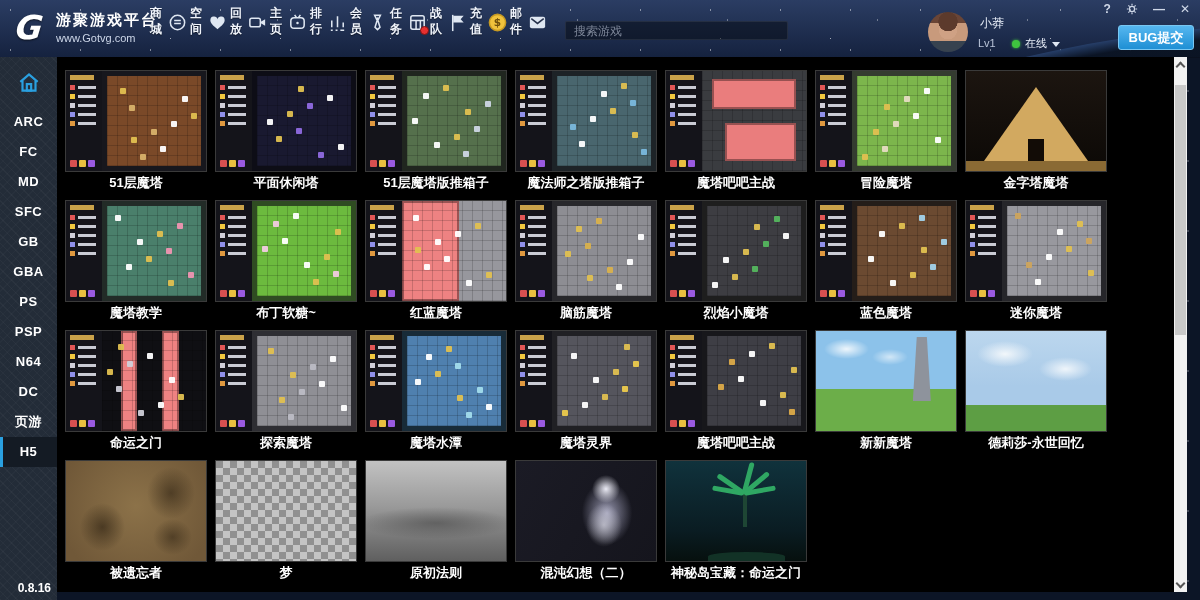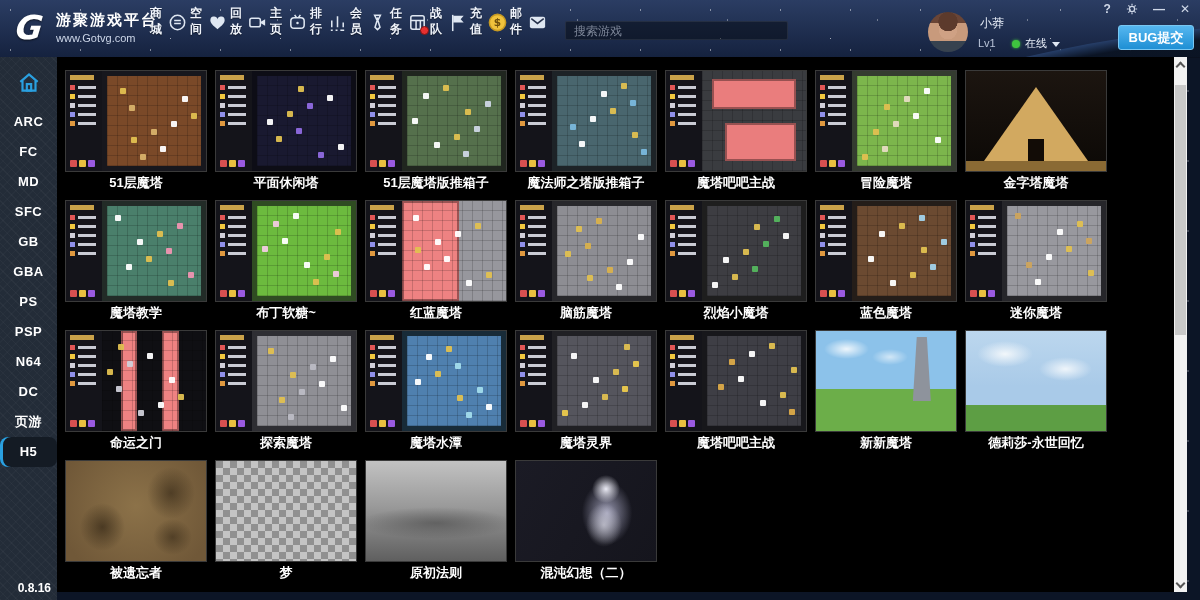--- a/index.html
+++ b/index.html
@@ -57,21 +57,21 @@
   .winctl svg{width:12px;height:12px;stroke:#cfd8e8;fill:none;stroke-width:1.4;display:block;}
   
   .sidebar{position:absolute;left:0;top:57px;width:57px;height:543px;
     background-color:#232c38;
     background-image:repeating-linear-gradient(45deg,rgba(255,255,255,.03) 0 1px,transparent 1px 6px),
                      repeating-linear-gradient(-45deg,rgba(255,255,255,.02) 0 1px,transparent 1px 6px);}
   .home-item{height:40px;margin-top:6px;display:flex;align-items:center;justify-content:center;cursor:pointer;}
   .home-item svg{width:26px;height:26px;stroke:#2aa0e0;fill:none;stroke-width:2;}
   .side-nav{margin-top:4px;}
   .side-item{height:30px;line-height:30px;text-align:center;color:#fff;font-size:13px;font-weight:bold;cursor:pointer;letter-spacing:.5px;}
-  .side-item.active{background:#141b24;box-shadow:inset 3px 0 0 #2aa0e0;border-radius:8px;}
+  .side-item.active{background:#141b24;box-shadow:inset 3px 0 0 #2aa0e0;}
   .version{position:absolute;right:6px;bottom:5px;color:#fff;font-size:12px;font-weight:bold;}
   
   .main{position:absolute;left:57px;top:57px;width:1117px;height:535px;background:#000;overflow:hidden;}
   .grid{margin:13px 0 0 8px;display:grid;grid-template-columns:repeat(7,142px);column-gap:8px;row-gap:9px;}
   .card{width:142px;cursor:pointer;}
   .thumb{position:relative;width:140px;height:100px;background:#000;overflow:hidden;border:1px solid #3a3a3a;}
   .caption{margin-top:3px;height:16px;line-height:16px;text-align:center;color:#fff;font-size:13px;font-weight:bold;white-space:nowrap;overflow:hidden;text-shadow:0 1px 2px #000;}
   .scene{position:absolute;inset:0;}
   .map{position:absolute;top:0;right:0;bottom:0;box-sizing:border-box;}
   .soft{position:absolute;border-radius:50%;}
@@ -1111,20 +1111,34 @@
       <div class="card">
         <div class="thumb">
           <div class="scene" style="background:linear-gradient(120deg,#1b1b25,#15151d)">
             <div class="soft" style="left:40%;top:8%;width:50%;height:88%;background:radial-gradient(closest-side,#9a9ab2,transparent 72%)"></div>
             <div class="soft" style="left:54%;top:14%;width:20%;height:28%;background:radial-gradient(closest-side,#eaeaf4,transparent)"></div>
             <div class="soft" style="left:50%;top:42%;width:26%;height:44%;background:radial-gradient(closest-side,rgba(234,234,244,.6),transparent)"></div>
           </div>
         </div>
         <div class="caption">混沌幻想（二）</div>
       </div>
+      <div class="card">
+        <div class="thumb">
+          <div class="scene" style="background:linear-gradient(#10323c,#0a1c22 70%,#06100e)">
+            <div style="position:absolute;left:55%;top:30%;width:4px;height:36%;background:#1e4634"></div>
+            <div style="position:absolute;left:56%;top:30%;width:32px;height:5px;background:#2fa763;border-radius:3px;transform-origin:0 50%;transform:rotate(-75deg)"></div>
+            <div style="position:absolute;left:56%;top:30%;width:32px;height:5px;background:#2fa763;border-radius:3px;transform-origin:0 50%;transform:rotate(-40deg)"></div>
+            <div style="position:absolute;left:56%;top:30%;width:32px;height:5px;background:#2fa763;border-radius:3px;transform-origin:0 50%;transform:rotate(-10deg)"></div>
+            <div style="position:absolute;left:56%;top:30%;width:32px;height:5px;background:#2fa763;border-radius:3px;transform-origin:0 50%;transform:rotate(190deg)"></div>
+            <div style="position:absolute;left:56%;top:30%;width:32px;height:5px;background:#2fa763;border-radius:3px;transform-origin:0 50%;transform:rotate(215deg)"></div>
+            <div style="position:absolute;left:30%;bottom:0;width:55%;height:9%;background:#123226;border-radius:50% 50% 0 0"></div>
+          </div>
+        </div>
+        <div class="caption">神秘岛宝藏：命运之门</div>
+      </div>
     </div>
 </div>
 
 <div class="scrollbar">
   <div class="sb-btn up">
       <i class="chev-up"></i>
     </div>
   <div class="sb-thumb"></div>
   <div class="sb-btn down">
       <i class="chev-down"></i>

